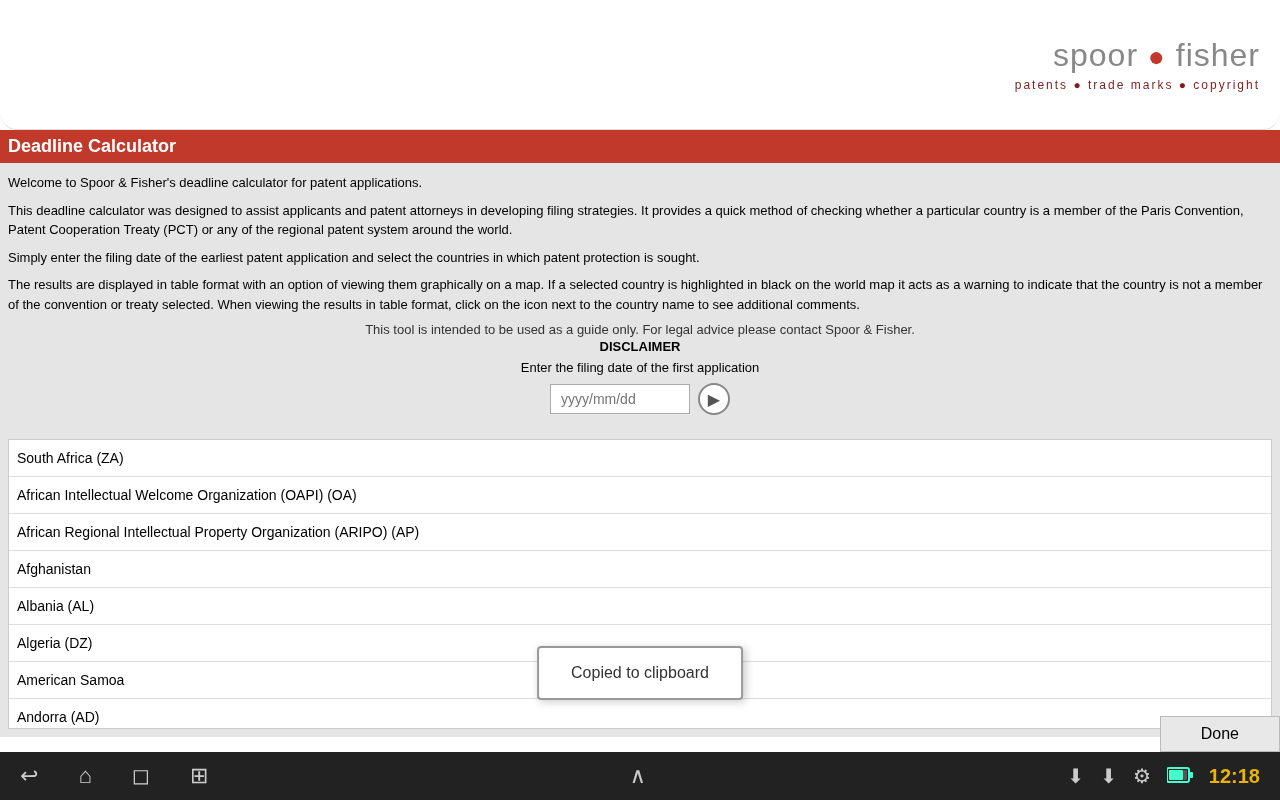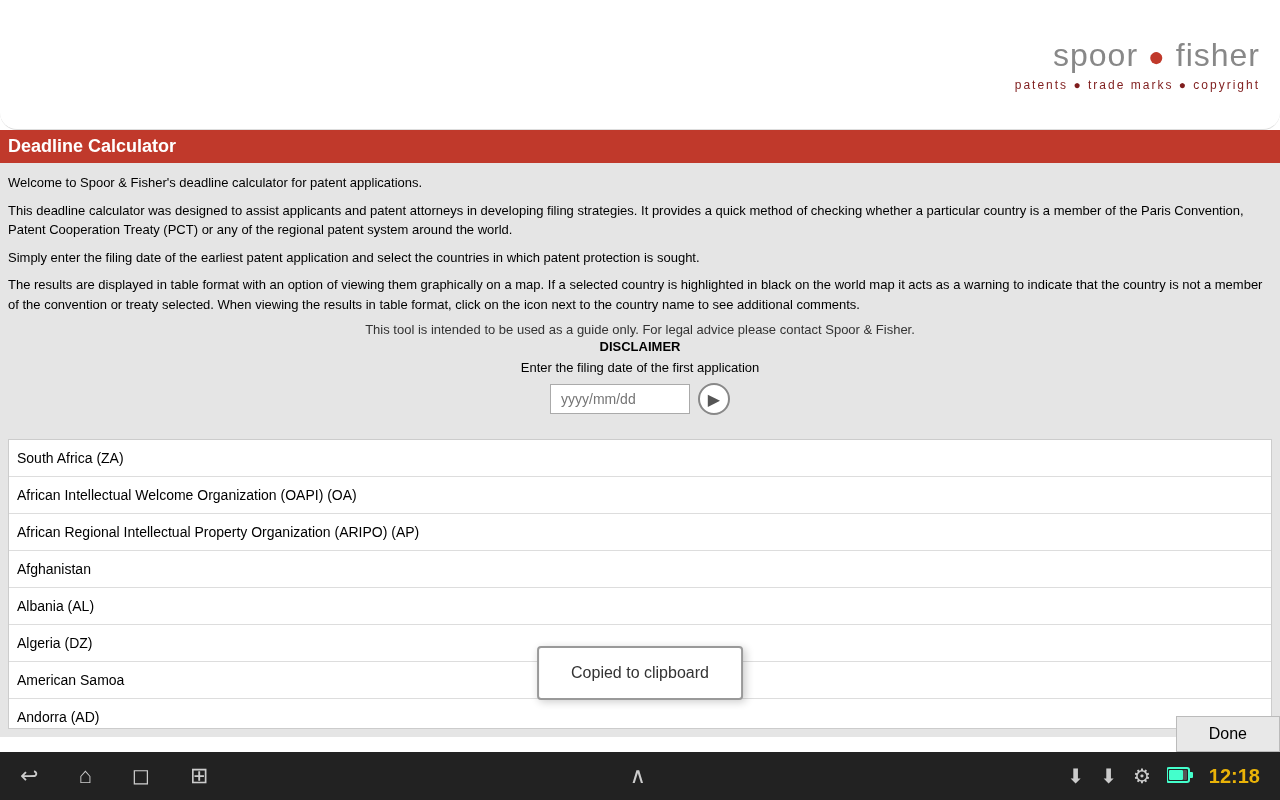--- a/index.html
+++ b/index.html
@@ -134,21 +134,21 @@
       box-shadow: 2px 2px 8px rgba(0,0,0,0.2);
     }
 
     
     #done-area {
       position: absolute;
       bottom: 48px;
       right: 0;
       background: #e8e8e8;
       border: 1px solid #bbb;
-      padding: 8px 32px;
+      padding: 8px 40px;
       font-size: 16px;
       cursor: pointer;
       margin-left: 45px;
     }
 
     
     #nav-bar {
       position: absolute;
       bottom: 0;
       left: 0;

